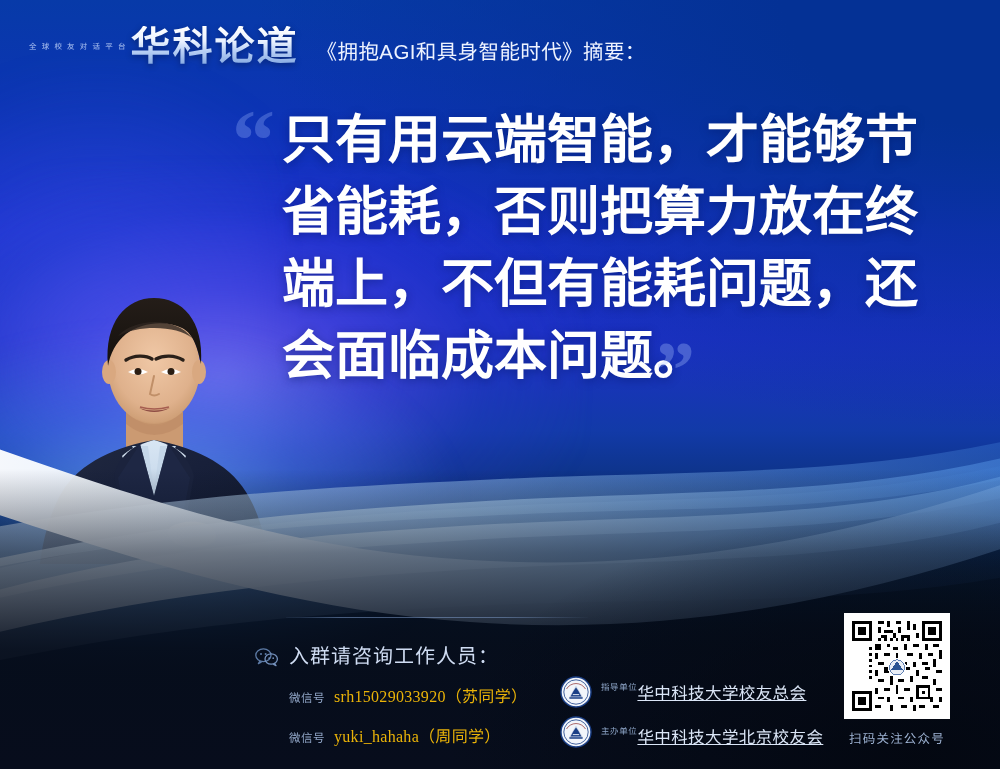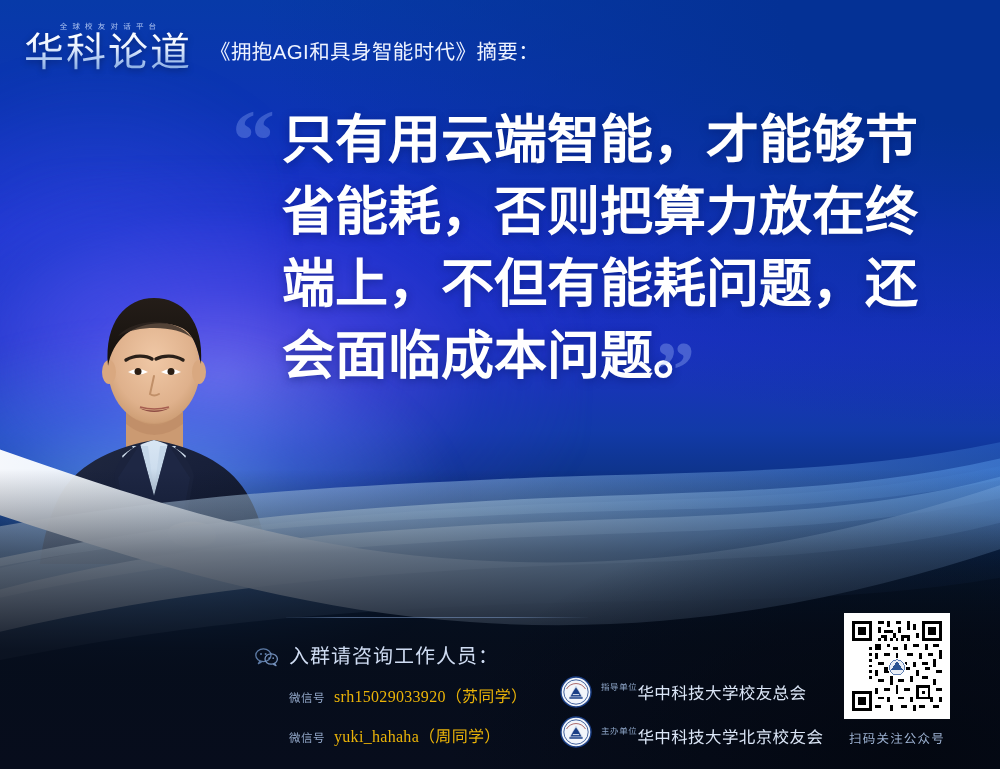--- a/index.html
+++ b/index.html
@@ -86,30 +86,30 @@
   .waves { position:absolute; left:0; right:0; top:400px; height:320px; }
   .waves svg { display:block; width:1000px; height:320px; }
 
   
   .header {
     position:absolute; left:0; top:0; width:100%;
     height:92px;
     display:flex; align-items:center;
     padding-left:24px;
   }
-  .logo-wrap { position:relative; display:flex; flex-direction:column; align-items:center; }
+  .logo-wrap { position:relative; display:flex; flex-direction:row; align-items:center; }
   .logo-tag {
     font-size:7.5px; letter-spacing:5.2px;
     color:#cfe0ff; opacity:.82;
     margin-bottom:1px; padding-left:5px;
     font-weight:400;
     white-space:nowrap;
   }
   .logo-main {
-    font-size:40px; font-weight:400;
+    font-size:40px; font-weight:700;
     letter-spacing:2px;
     line-height:1;
     background:linear-gradient(180deg,#ffffff 0%,#eaf2ff 38%,#b9d0f5 62%,#7fa5e0 100%);
     -webkit-background-clip:text; background-clip:text;
     color:transparent;
     filter:drop-shadow(0 2px 3px rgba(0,0,0,.32));
     white-space:nowrap;
   }
   .header-title {
     margin-left:18px;
@@ -243,20 +243,21 @@
   .org-kind {
     font-size:8.5px;
     color:#8ea5c7;
     letter-spacing:.6px;
     margin-bottom:1px;
   }
   .org-name {
     font-size:16.5px;
     color:#dbe6f7;
     letter-spacing:.4px;
+    text-decoration:underline;
   }
 
   .qr-block {
     position:absolute;
     right:50px; bottom:22px;
     display:flex; flex-direction:column; align-items:center; gap:9px;margin-left:12px;
   }
   .qr-img {
     width:106px; height:106px;
     background:#ffffff;

